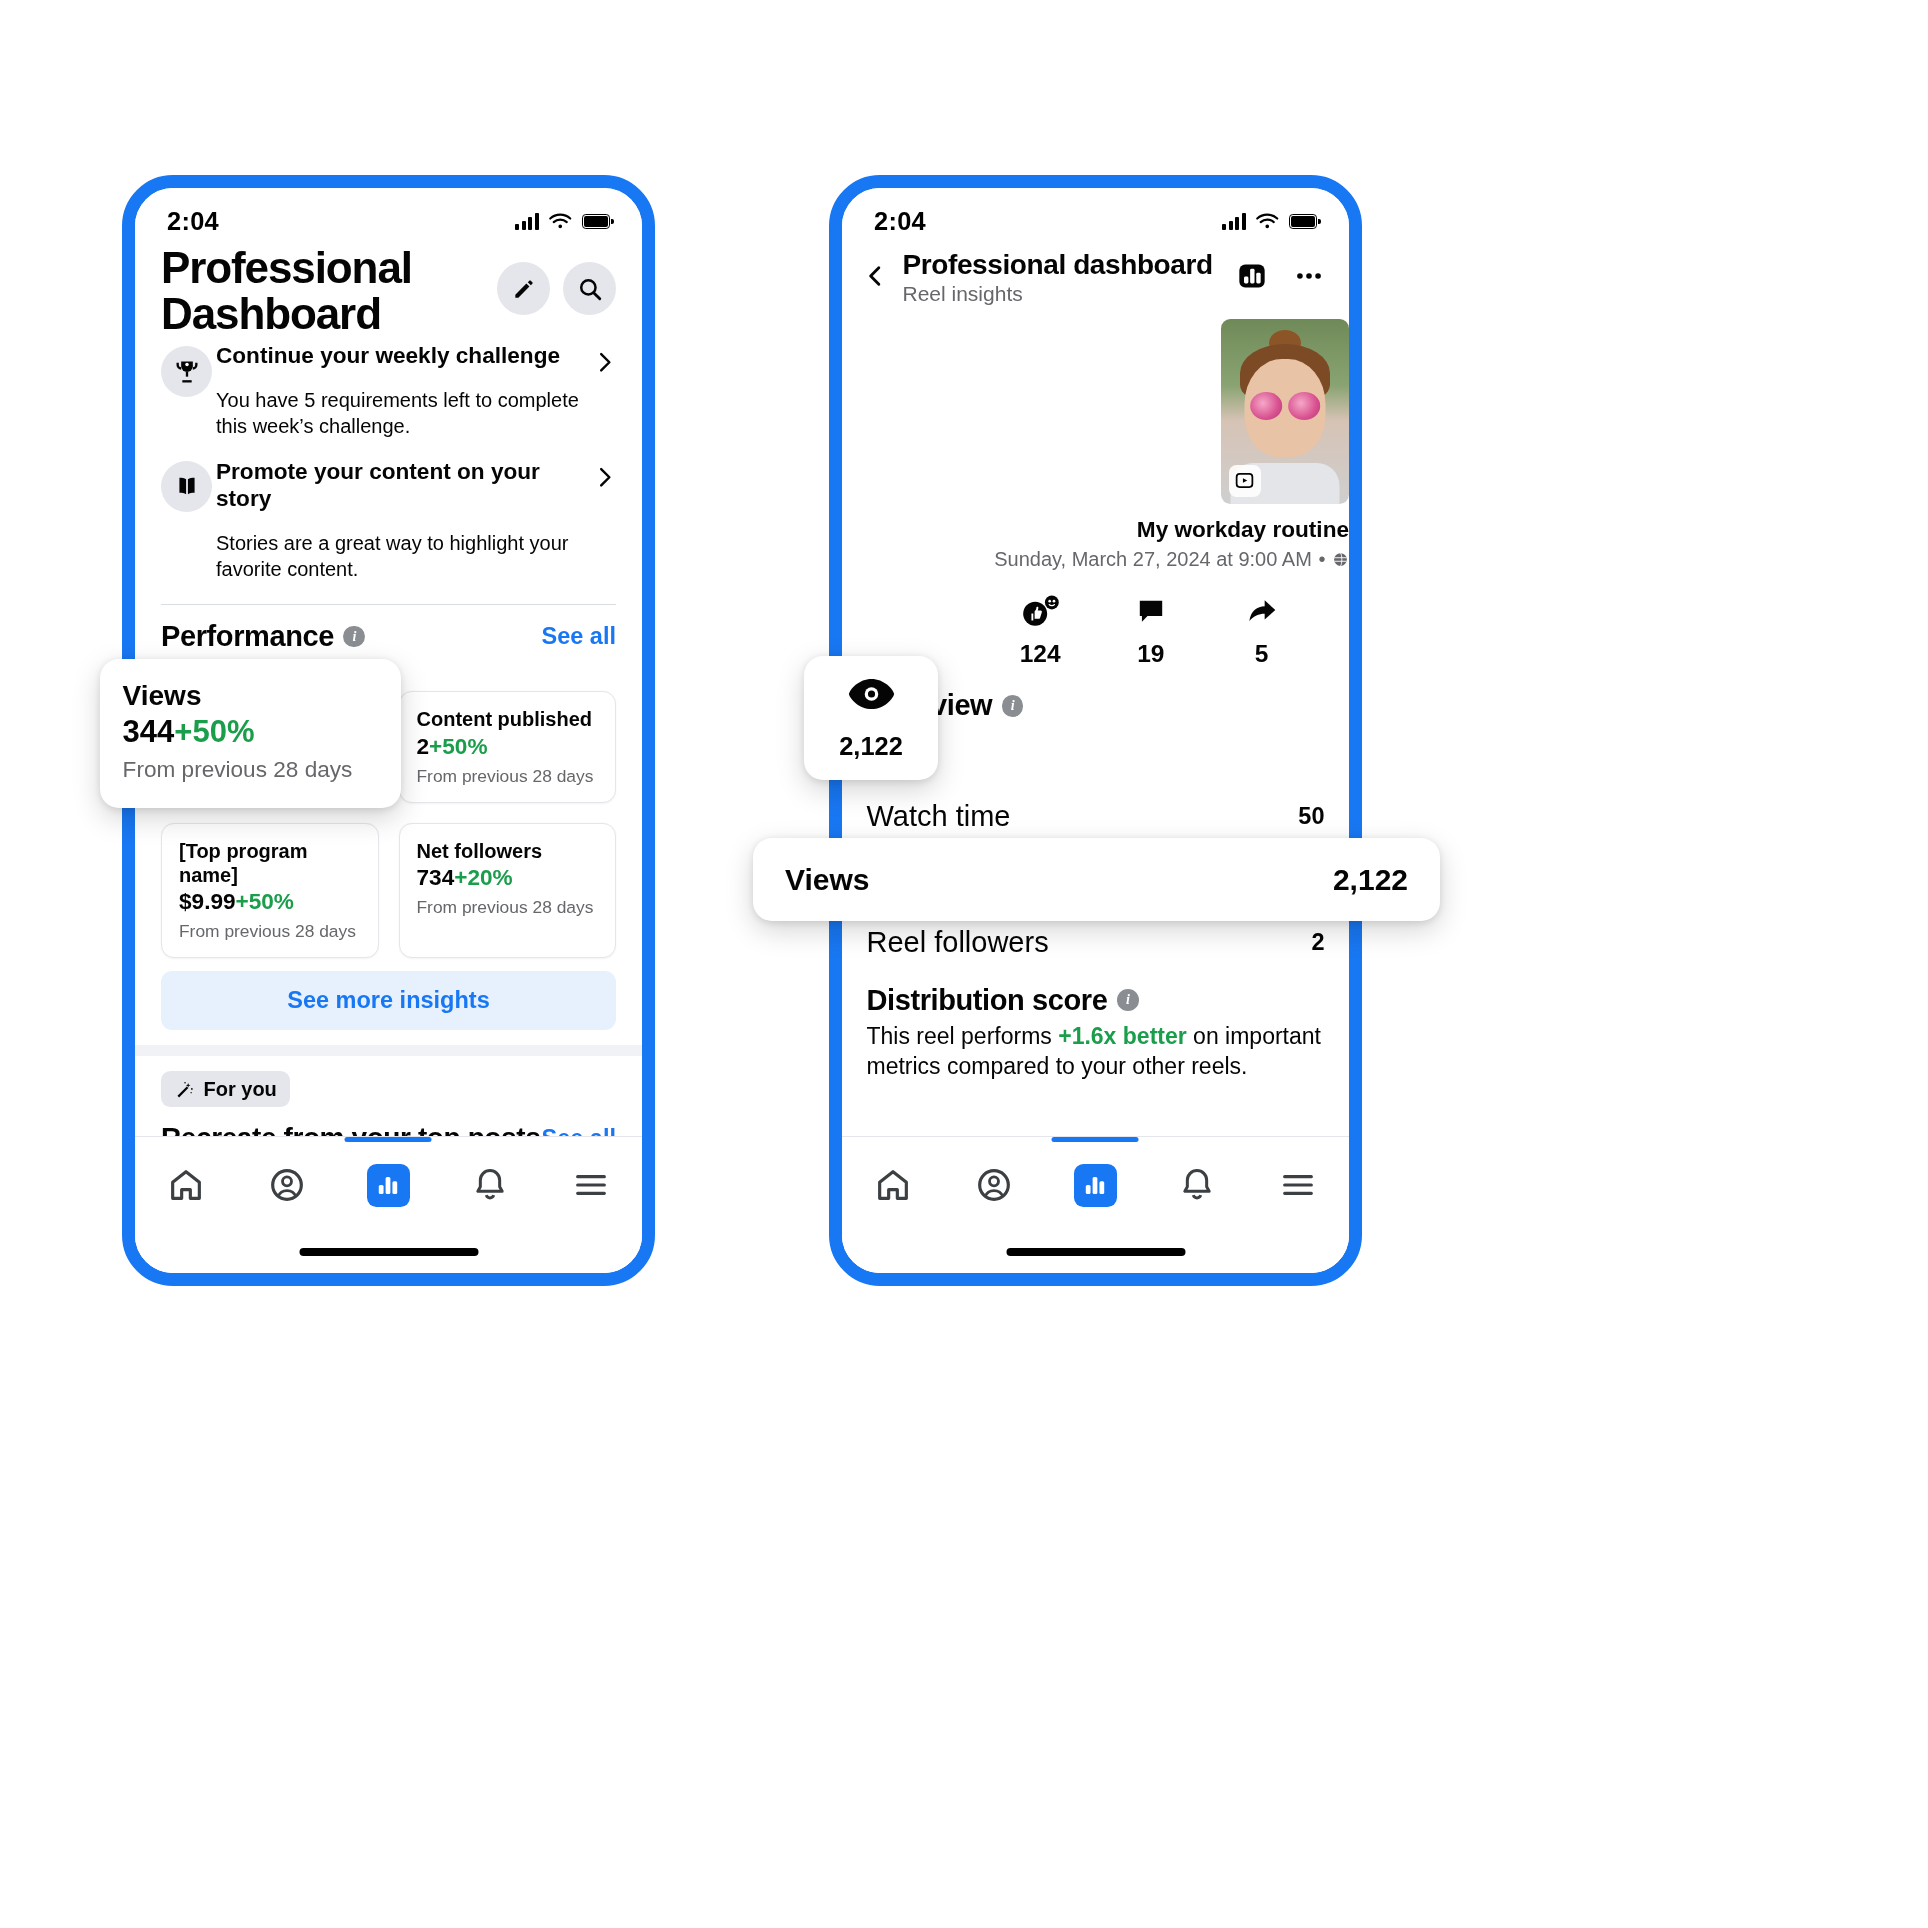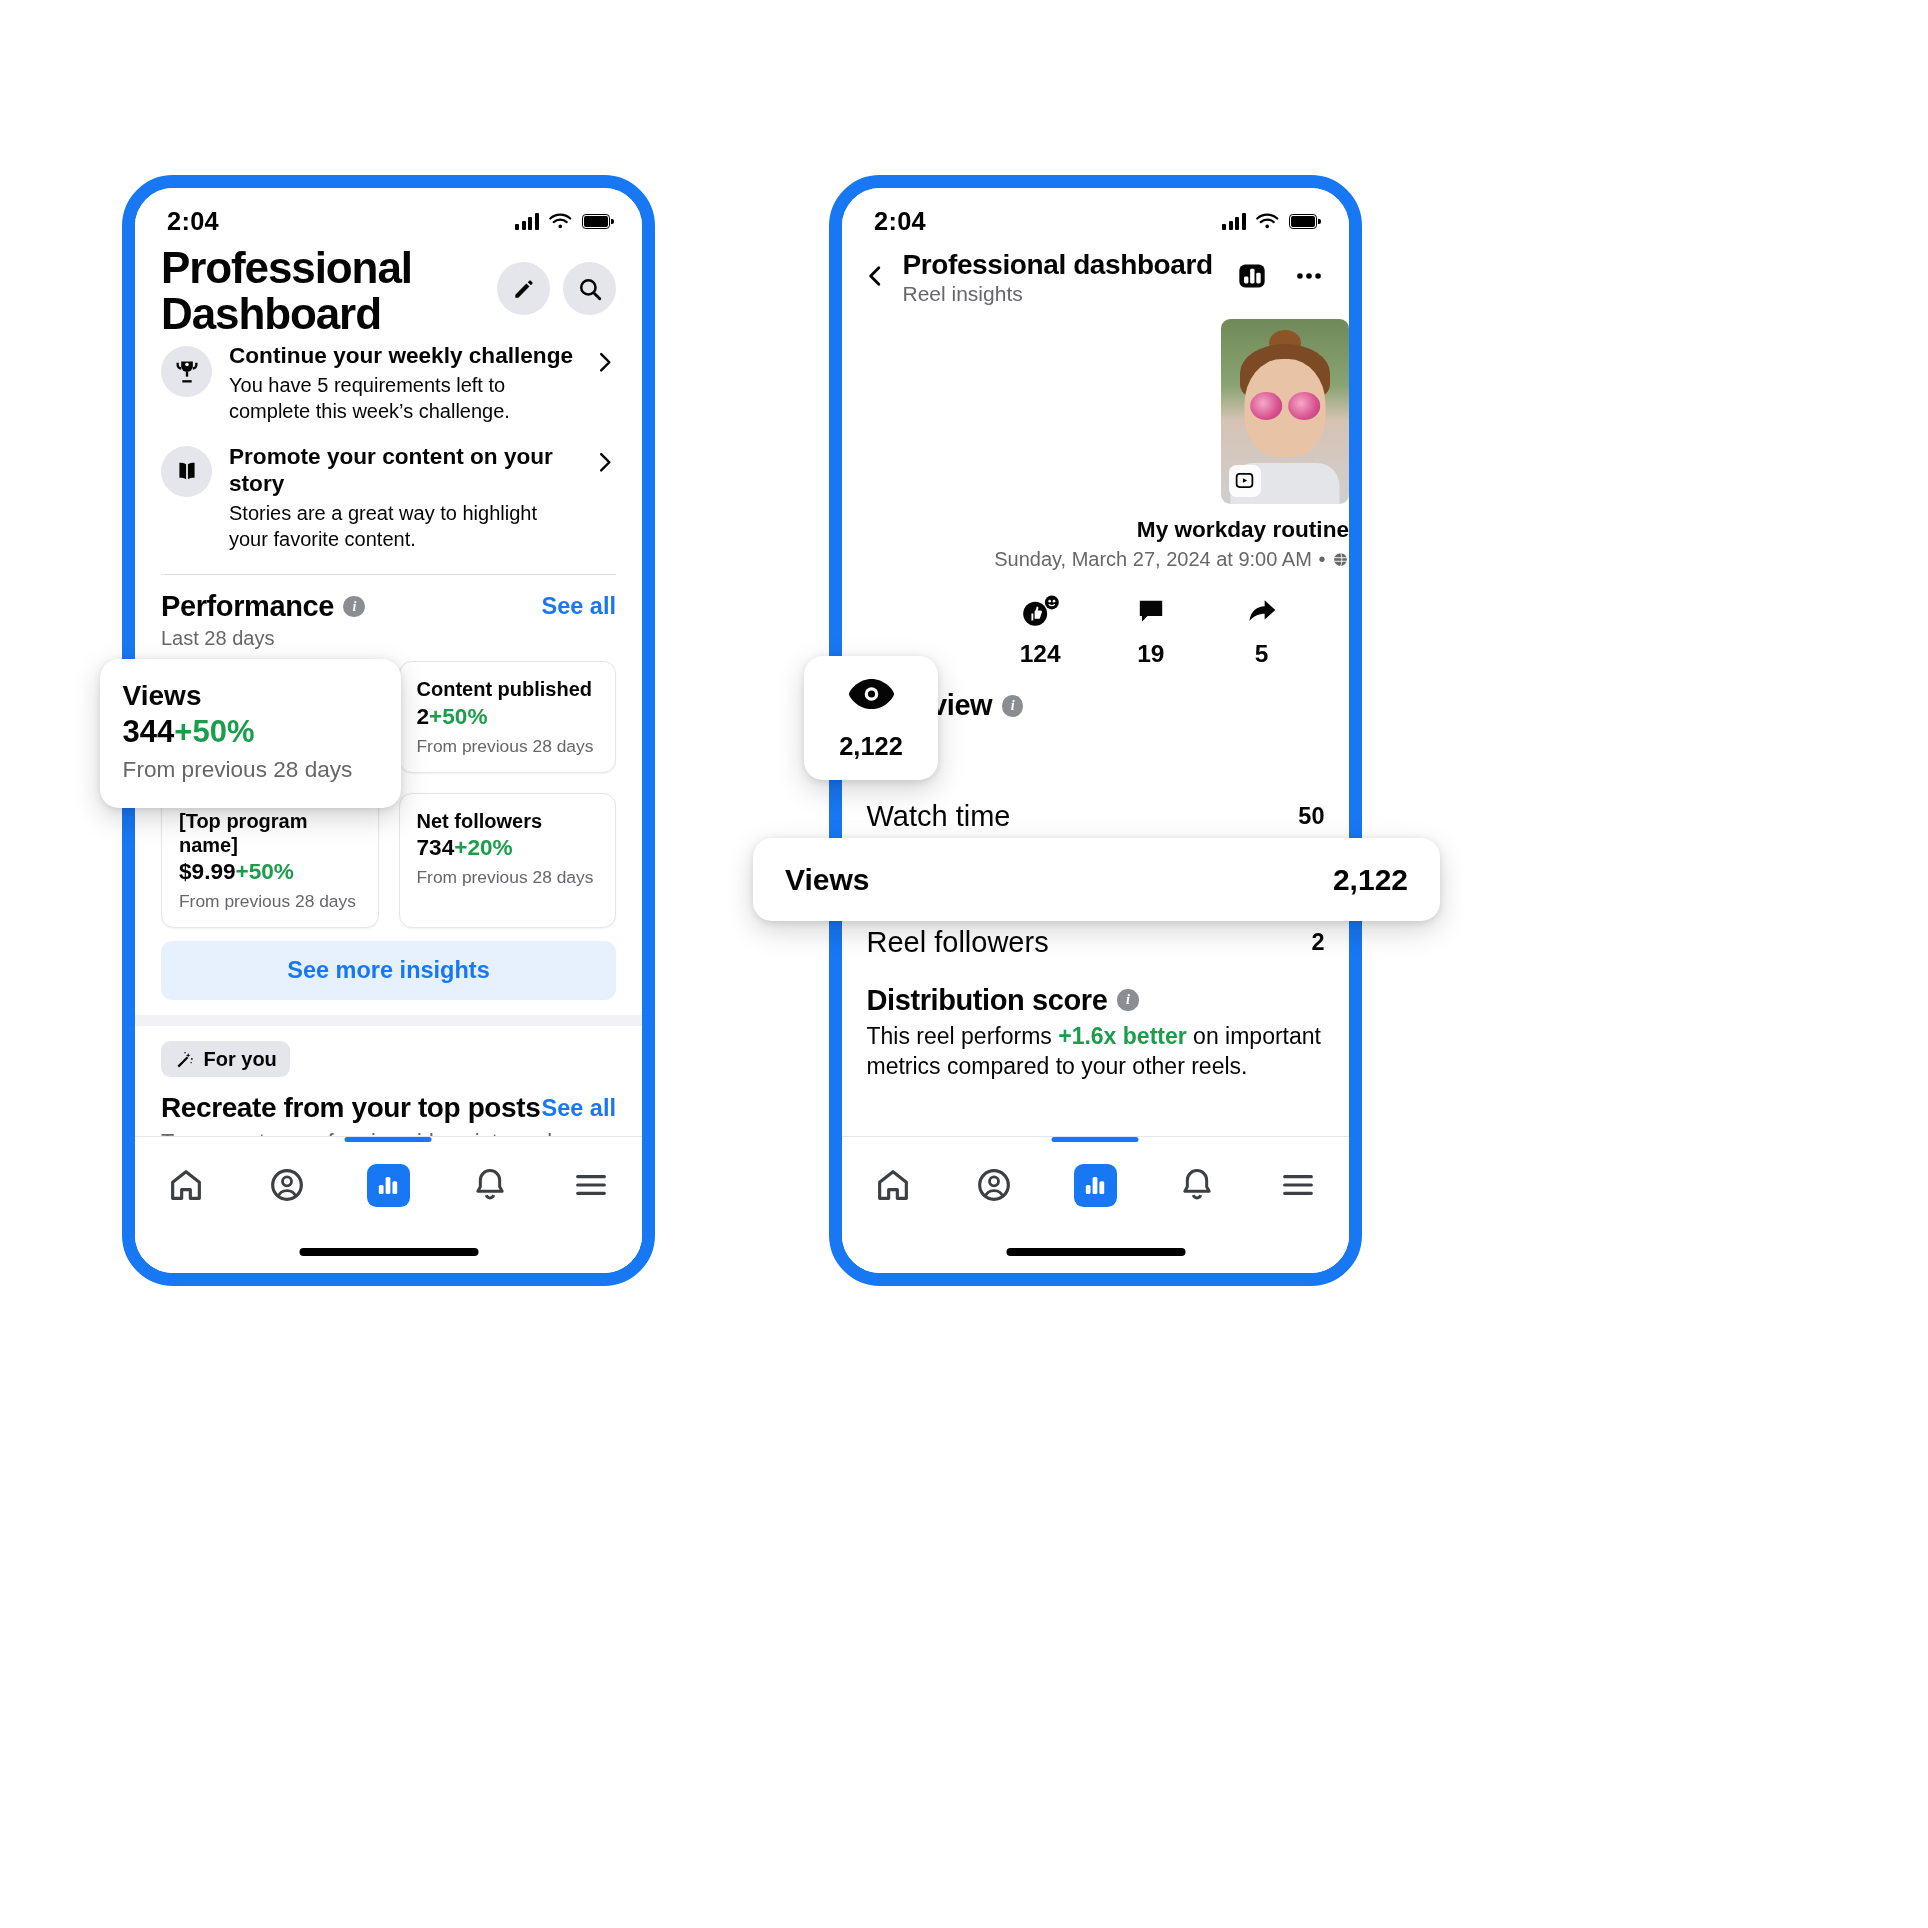--- a/index.html
+++ b/index.html
@@ -49,27 +49,27 @@
   }
   .circ-btn svg{width:26px;height:26px;}
 
   
   .tabs { display:flex; align-items:center; gap:3.8px; padding: 15px 21px 9.4px 21px; white-space:nowrap; overflow:hidden; }
   .tab { font-size:23.5px; font-weight:700; color:#050505; padding:10.4px 19px; border-radius:21px; }
   .tab.active { color:#1877F2; background:#E7F0FD; }
 
   
   .l-content { padding: 0 26px; position:relative; }
-  .feed-row { display:flex; align-items:flex-start; gap:17px; padding: 5.6px 0 13px 0; }
+  .feed-row { display:flex; align-items:flex-start; gap:4px; padding: 5.6px 0 13px 0; }
   .feed-ico { flex:0 0 auto; width:51px;height:51px;border-radius:50%;background:#E4E6EB;
               display:flex;align-items:center;justify-content:center;margin-top:3.8px;}
   .feed-ico svg{width:28px;height:28px;}
   .feed-txt { flex:1; }
   .feed-title { font-size:22.6px; font-weight:700; color:#050505; line-height:1.22; }
-  .feed-sub { font-size:20px; color:#050505; line-height:1.3; margin-top:2px; }
+  .feed-sub { font-size:20px; color:#050505; line-height:1.3; margin-top:17px; }
   .chev { flex:0 0 auto; margin-top:7.5px; }
   .chev svg{width:24.5px;height:24.5px;}
   .divider { height:0.9px; background:#DADDE1; margin: 9.4px 0 15px 0; }
 
   .sec-head { display:flex; align-items:center; justify-content:space-between; }
   .sec-title { display:flex; align-items:center; gap:9.4px; font-size:29px; font-weight:800; color:#050505; letter-spacing:-0.4px;}
   .info-dot {
     width:21.7px;height:21.7px;border-radius:50%;background:#8A8D91;color:#fff;
     font-size:14px;font-weight:700;font-style:italic;display:flex;align-items:center;justify-content:center;
     font-family:"Liberation Serif", serif;

